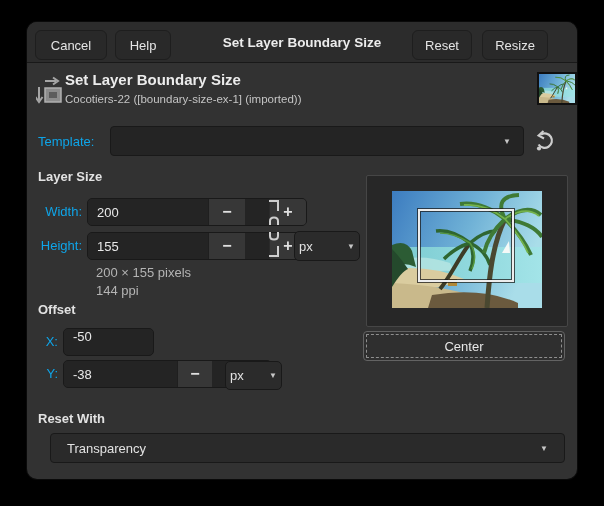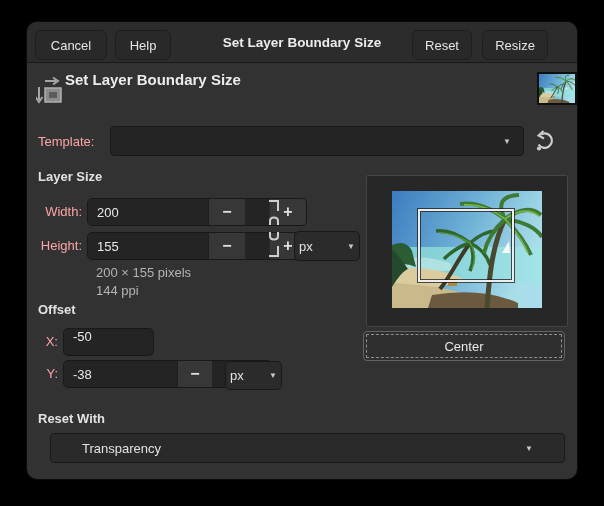--- a/index.html
+++ b/index.html
@@ -23,29 +23,29 @@
     line-height:42px; text-align:center; font-weight:bold; font-size:13.5px; color:#ececec; }
 
   
   .hdr-icon { position:absolute; left:9px; top:54px; }
   .hdr-title { position:absolute; left:38px; top:49px; font-size:15px; font-weight:bold; color:#ececec; }
   .hdr-sub { position:absolute; left:38px; top:71px; font-size:11.5px; color:#c4c4c4; }
   .hdr-thumb { position:absolute; left:510px; top:50px; width:40px; height:33px;
     border:2px solid #101010; background:#222; }
 
   
-  .lbl { position:absolute; font-size:13px; color:#fca5a5; }
+  .lbl { position:absolute; font-size:13px; color:#0ea5e9; }
   .heading { position:absolute; font-size:13px; font-weight:bold; color:#e2e2e2; }
   .info { position:absolute; font-size:13px; color:#b4b4b4; }
 
   .combo { position:absolute; display:flex; align-items:center; background:#242424;
     border:1px solid #191919; border-radius:4px; color:#e2e2e2; font-size:13px; cursor:pointer; }
   .combo .dd-arrow { margin-left:auto; font-size:8px; color:#c6c6c6; }
   .tpl-combo { left:83px; top:104px; width:414px; height:30px; padding:0 12px; }
-  .fill-combo { left:23px; top:411px; width:515px; height:30px; padding:0 31px; background:#2a2a2a; }
+  .fill-combo { left:23px; top:411px; width:515px; height:30px; padding:0 16px; background:#2a2a2a; }
   .unit-combo { background:#2b2b2b; padding:0 4px; border-radius:5px; }
   .unit-size { left:267px; top:209px; width:66px; height:30px; }
   .unit-offset { left:198px; top:339px; width:57px; height:29px; }
 
   .icon-btn { position:absolute; background:none; border:none; cursor:pointer; }
   .tpl-reset { left:505px; top:107px; width:26px; height:26px; }
 
   
   .spin-group { position:absolute; display:flex; height:28px; border:1px solid #191919;
     border-radius:5px; overflow:hidden; background:#242424;gap:24px; }
@@ -143,20 +143,21 @@
       <g stroke="#a5a5a5" stroke-width="2" fill="none">
         <path d="M9,5 H20"></path>
           <path d="M17,1.5 L22,5 L17,8.5"></path>
         <path d="M3,11 V24"></path>
           <path d="M-0.5,21 L3,26 L6.5,21"></path>
       </g>
       <rect x="9" y="12" width="16" height="14" fill="#8c8c8c" stroke="#b0b0b0" stroke-width="1.5"></rect>
       <rect x="13" y="16" width="8" height="6" fill="#5c5c5c"></rect>
     </svg>
     <div class="hdr-title">Set Layer Boundary Size</div>
+    <div class="hdr-sub">Cocotiers-22 ([boundary-size-ex-1] (imported))</div>
     <div class="hdr-thumb">
       <svg width="36" height="29">
           <use href="#palm-art" width="36" height="29"></use>
         </svg>
     </div>
 
     <div class="lbl" style="left:11px; top:112px;">Template:</div>
     <div class="combo tpl-combo">
       <span></span>
       <span class="dd-arrow">▼</span>

